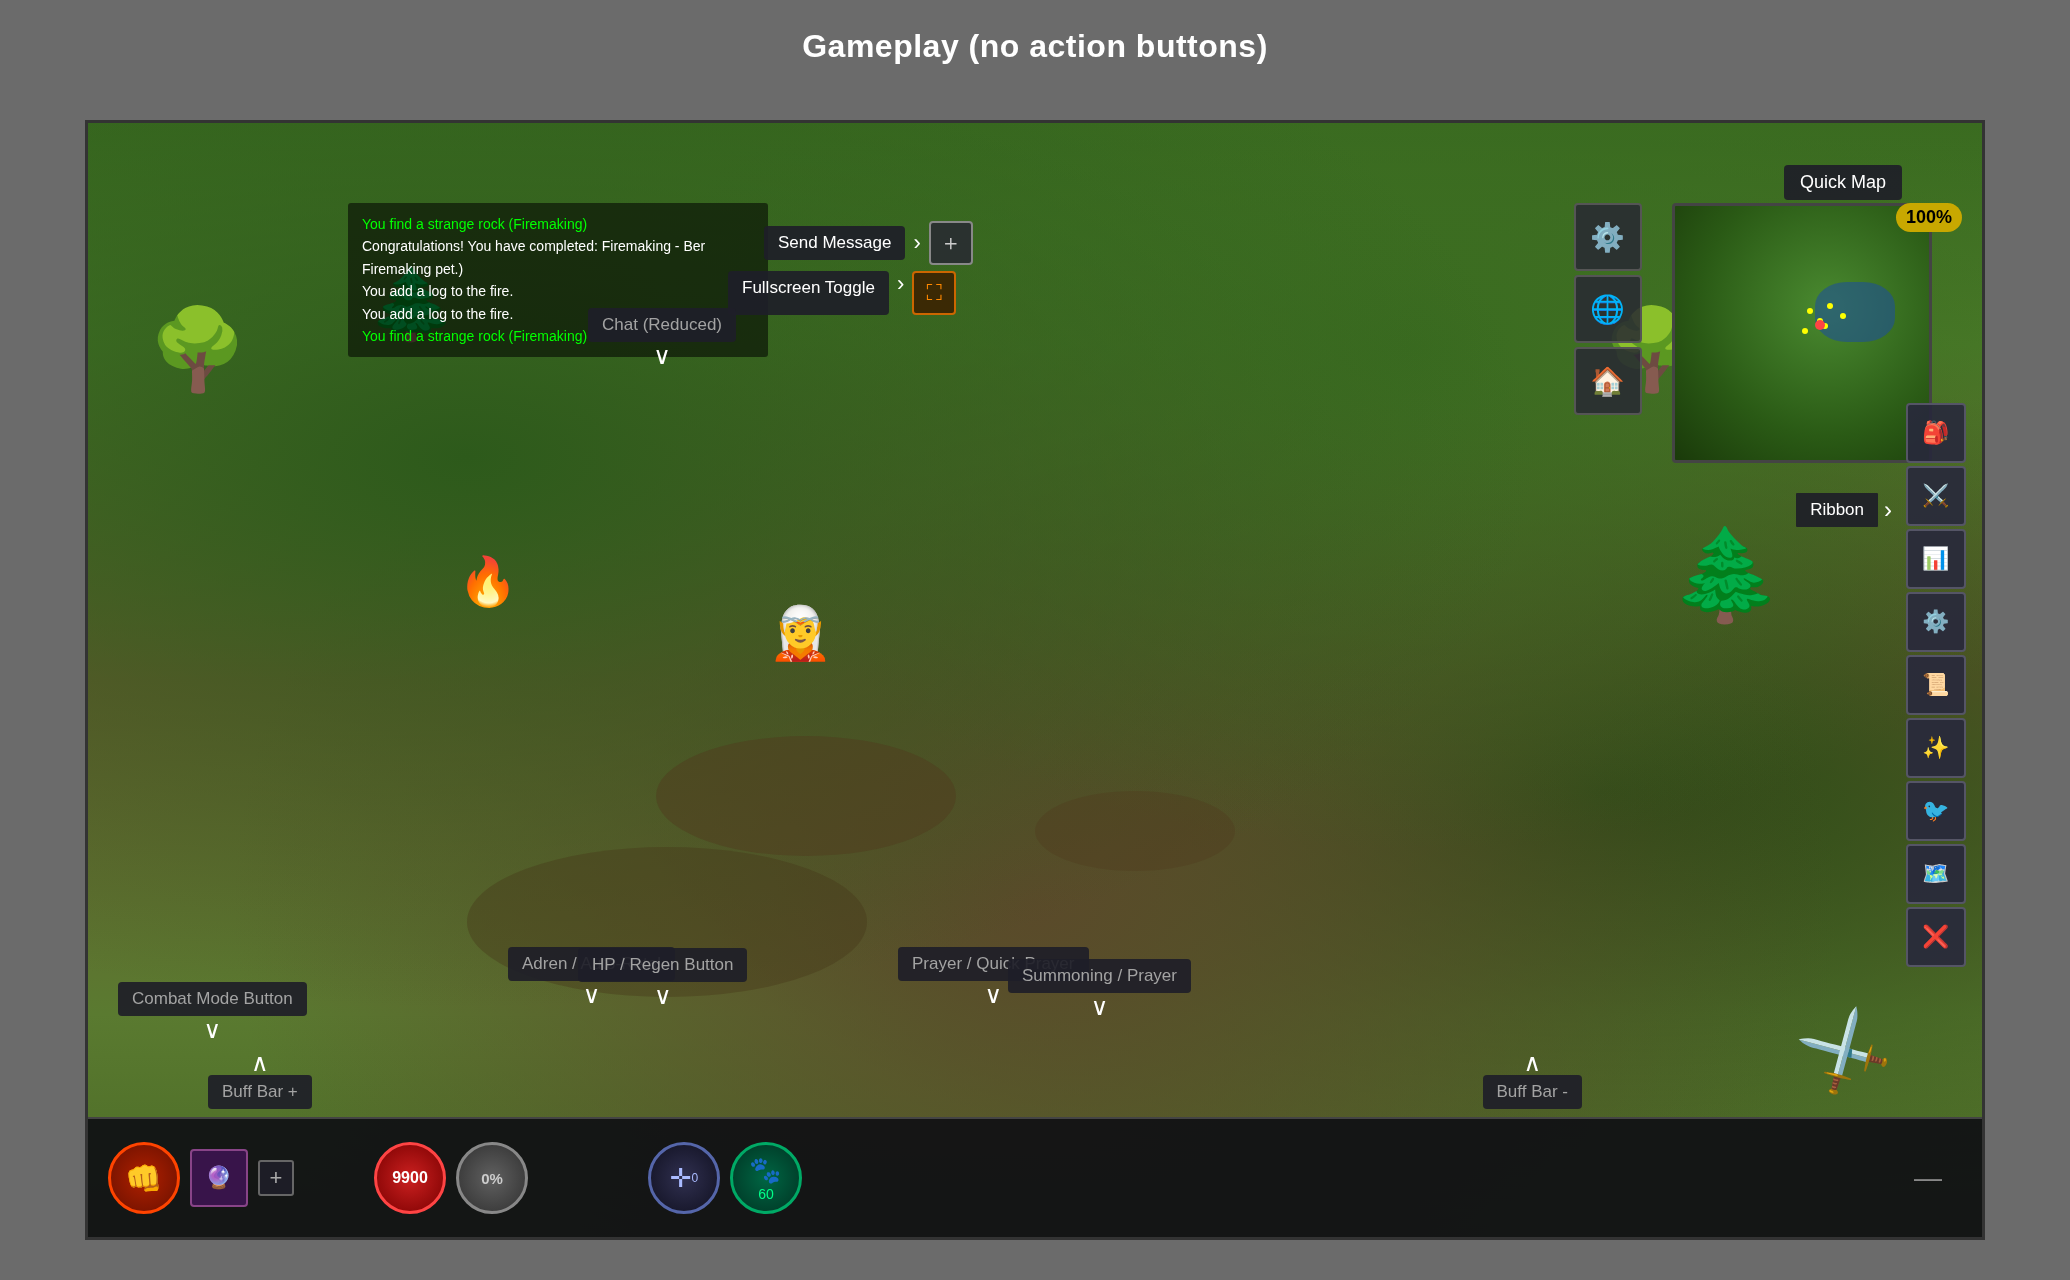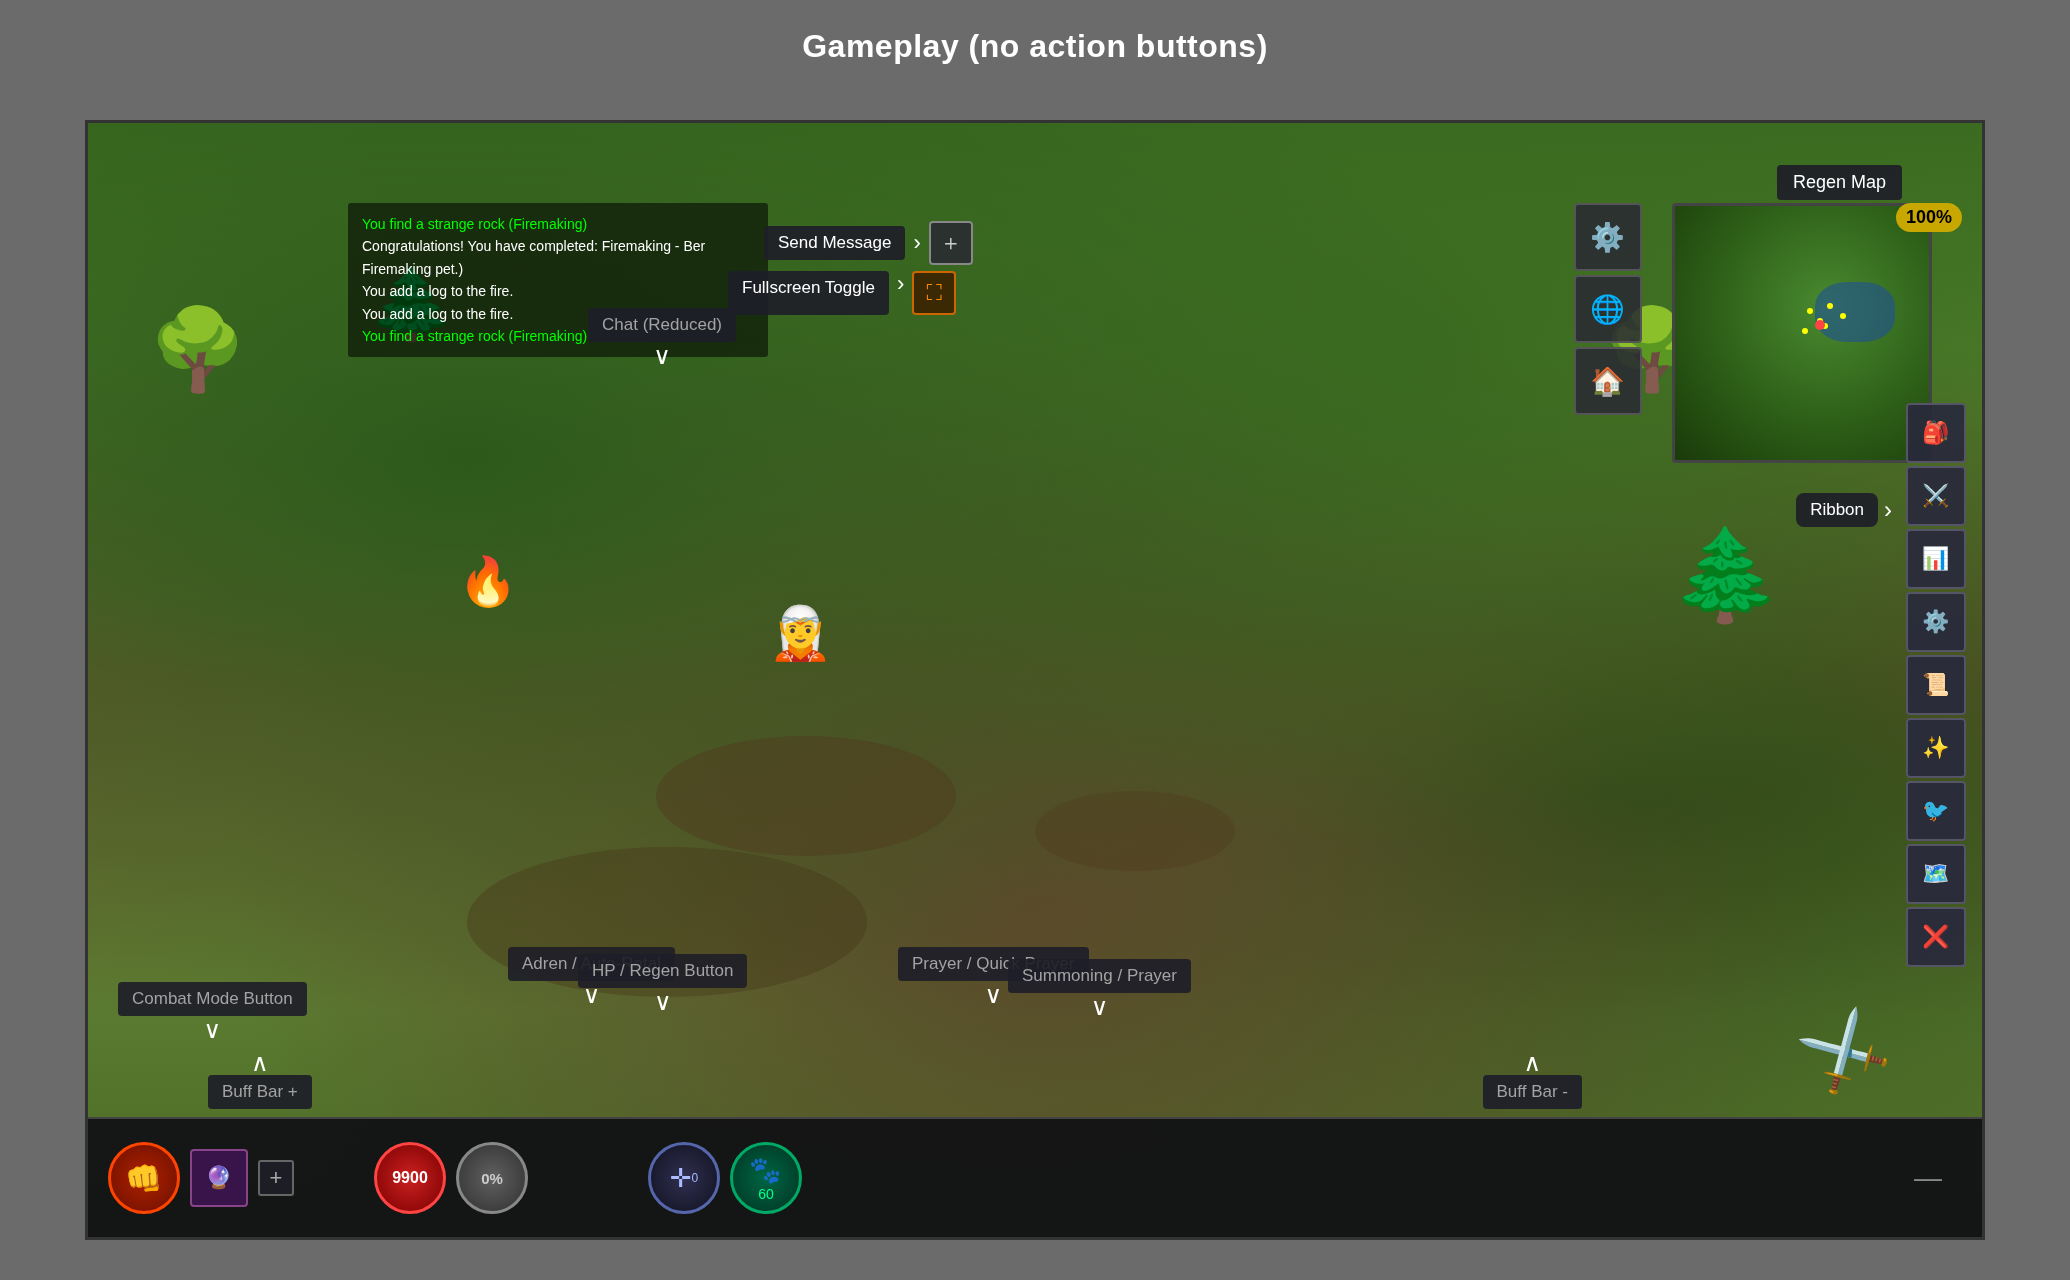--- a/index.html
+++ b/index.html
@@ -324,21 +324,21 @@
       flex-direction: row;
       align-items: center;
       pointer-events: none;
     }
     .annotation-right .ann-label {
       background: rgba(30,30,40,0.92);
       color: #fff;
       font-size: 17px;
       font-weight: 500;
       padding: 7px 14px;
-      border-radius: 8px;
+      border-radius: 1px;
       white-space: nowrap;
     }
     .annotation-right .ann-arrow-right {
       color: #fff;
       font-size: 24px;
       line-height: 1;
       margin-left: 6px;
     }
 
     
@@ -475,21 +475,21 @@
     <div class="ann-icon-btn orange-border">
       <span>⛶</span>
     </div>
   </div>
 
   <div class="annotation" style="position:absolute; top:185px; left:500px;">
     <span class="ann-label">Chat (Reduced)</span>
     <span class="ann-arrow-down">∨</span>
   </div>
 
-  <div class="mini-map-label">Regen Map</div>
+  <div class="mini-map-label">Quick Map</div>
 
   <div style="position:absolute;top:80px;right:168px;color:#fff;font-size:22px;">∨</div>
 
   <div class="top-right-icons">
     <div class="icon-btn">⚙️</div>
     <div class="icon-btn">🌐</div>
     <div class="icon-btn">🏠</div>
   </div>
 
   <div class="mini-map">
@@ -525,21 +525,21 @@
   <div class="annotation" style="position:absolute; bottom:195px; left:30px;">
     <span class="ann-label">Combat Mode Button</span>
     <span class="ann-arrow-down">∨</span>
   </div>
 
   <div class="annotation" style="position:absolute; bottom:230px; left:420px;">
     <span class="ann-label">Adren / Auto-Retal</span>
     <span class="ann-arrow-down">∨</span>
   </div>
 
-  <div class="annotation" style="position:absolute; bottom:223px; left:490px;">
+  <div class="annotation" style="position:absolute; bottom:229px; left:490px;">
     <span class="ann-label">HP / Regen Button</span>
     <span class="ann-arrow-down">∨</span>
   </div>
 
   <div class="annotation" style="position:absolute; bottom:230px; left:810px;">
     <span class="ann-label">Prayer / Quick Prayer</span>
     <span class="ann-arrow-down">∨</span>
   </div>
 
   <div class="annotation" style="position:absolute; bottom:218px; left:920px;">

